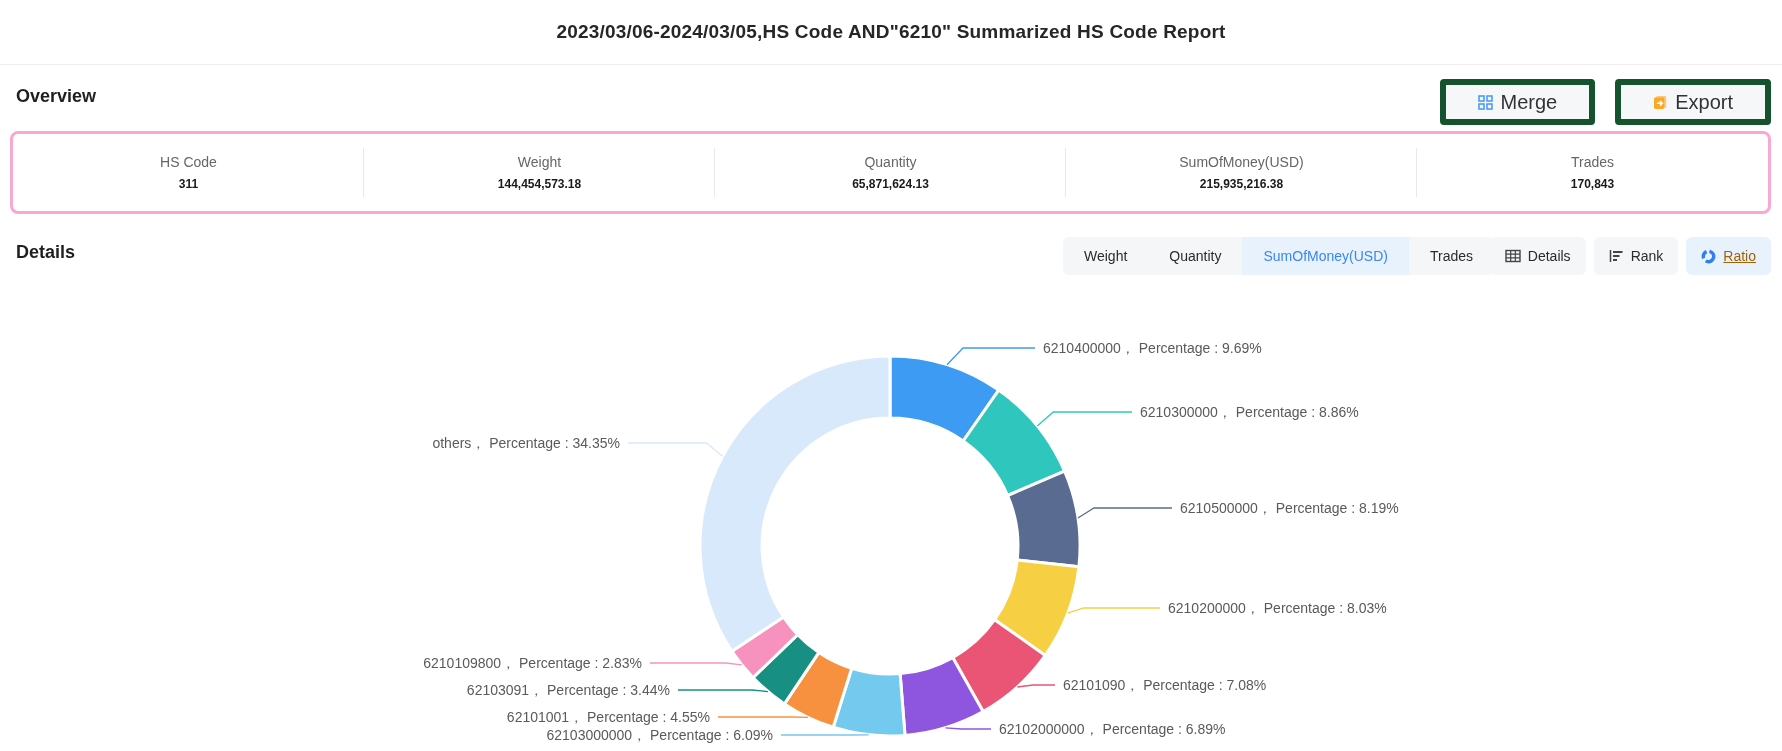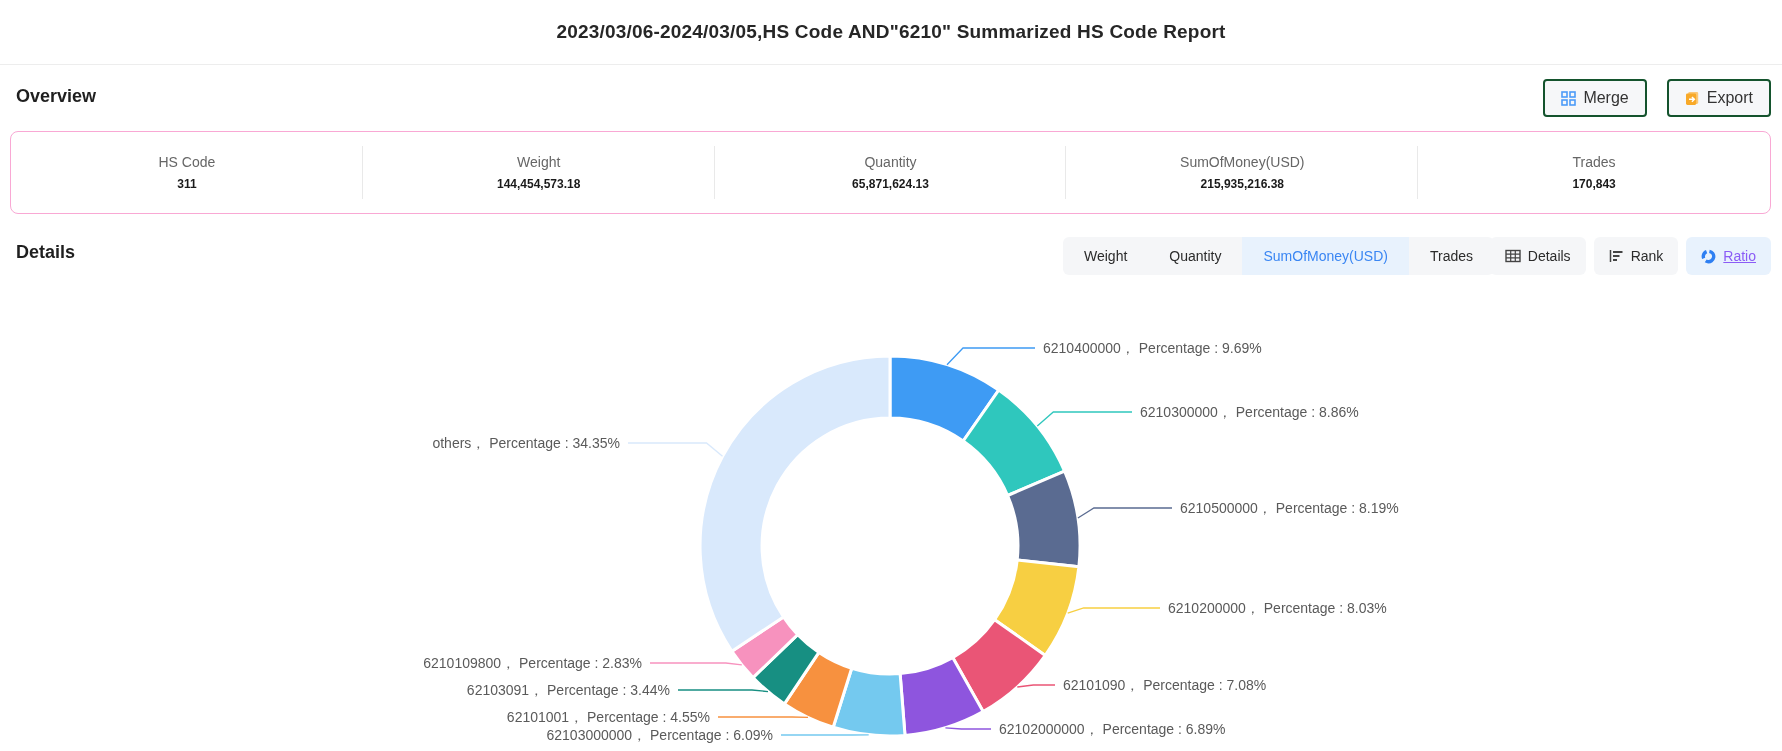--- a/index.html
+++ b/index.html
@@ -7,44 +7,44 @@
        font-family:"Liberation Sans","DejaVu Sans",sans-serif;color:#262626;}
   
   .titlebar{position:absolute;top:0;left:0;width:100%;height:64px;display:flex;
             align-items:center;justify-content:center;border-bottom:1px solid #ededed;}
   .titlebar h1{font-size:19px;font-weight:600;color:#262626;margin:0;letter-spacing:.2px;}
   
   .overview-row{position:absolute;top:72px;left:0;width:100%;height:48px;
                 display:flex;align-items:center;}
   .section-heading{font-size:18px;font-weight:bold;color:#1f1f1f;padding-left:16px;}
   .top-buttons{position:absolute;right:11px;top:7px;display:flex;gap:20px;}
-  .soft-btn{display:flex;align-items:center;gap:7px;height:34px;padding:0 16px;
-            background:#f6f7f9;border:2px solid #14532d;border-radius:4px;
-            font-size:16px;color:#333;cursor:pointer;}
+  .soft-btn{display:flex;align-items:center;gap:7px;height:34px;padding:0 32px;
+            background:#f6f7f9;border:6px solid #14532d;border-radius:4px;
+            font-size:20px;color:#333;cursor:pointer;}
   .soft-btn svg{display:block;}
   
   .stats-card{position:absolute;left:10px;right:11px;top:131px;height:83px;
-              border:1px solid #f9a8d4;border-radius:8px;display:flex;box-sizing:border-box;}
+              border:3px solid #f9a8d4;border-radius:8px;display:flex;box-sizing:border-box;}
   .stat-col{flex:1 1 0;display:flex;flex-direction:column;align-items:center;
             justify-content:center;gap:7px;position:relative;}
   .stat-col:not(:last-child)::after{content:"";position:absolute;right:0;top:14px;bottom:14px;
             width:1px;background:#e9e9e9;}
   .stat-label{font-size:14px;color:#666;}
   .stat-value{font-size:12px;font-weight:bold;color:#1a1a1a;}
   
   .details-row{position:absolute;top:236px;left:0;width:100%;height:40px;}
   .details-row .section-heading{position:absolute;left:0;top:6px;}
   .seg-group{position:absolute;right:288px;top:1px;display:flex;border-radius:6px;overflow:hidden;}
   .seg{height:38px;display:flex;align-items:center;padding:0 21px;font-size:14px;
        color:#2b2b2b;background:#f5f6f8;cursor:pointer;white-space:nowrap;}
   .seg.selected{background:#e8f2fd;color:#3a86f3;}
   .view-group{position:absolute;right:11px;top:1px;display:flex;gap:8px;}
   .view-btn{height:38px;display:flex;align-items:center;gap:7px;padding:0 15px;
             background:#f5f6f8;border-radius:6px;font-size:14px;color:#2b2b2b;cursor:pointer;}
-  .view-btn.selected{background:#e8f2fd;color:#8b5cf6;text-decoration:underline;}
+  .view-btn.selected{background:#e8f2fd;color:#a16207;text-decoration:underline;}
   .view-btn svg{display:block;}
   
   .chart-area{position:absolute;top:240px;left:0;width:1782px;height:511px;}
   .chart-area svg{display:block;}
   .chart-area text{font-family:"Liberation Sans","DejaVu Sans",sans-serif;}
 </style>
 </head>
 <body>
 
 <div id="app">

